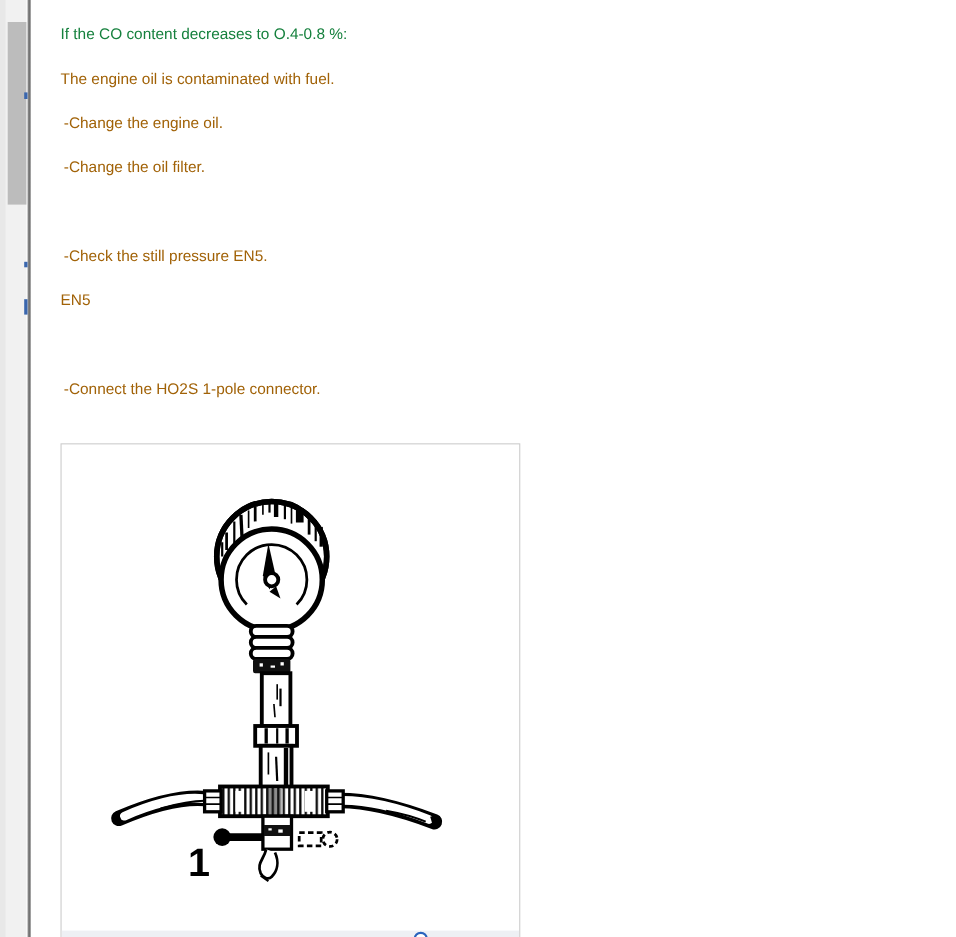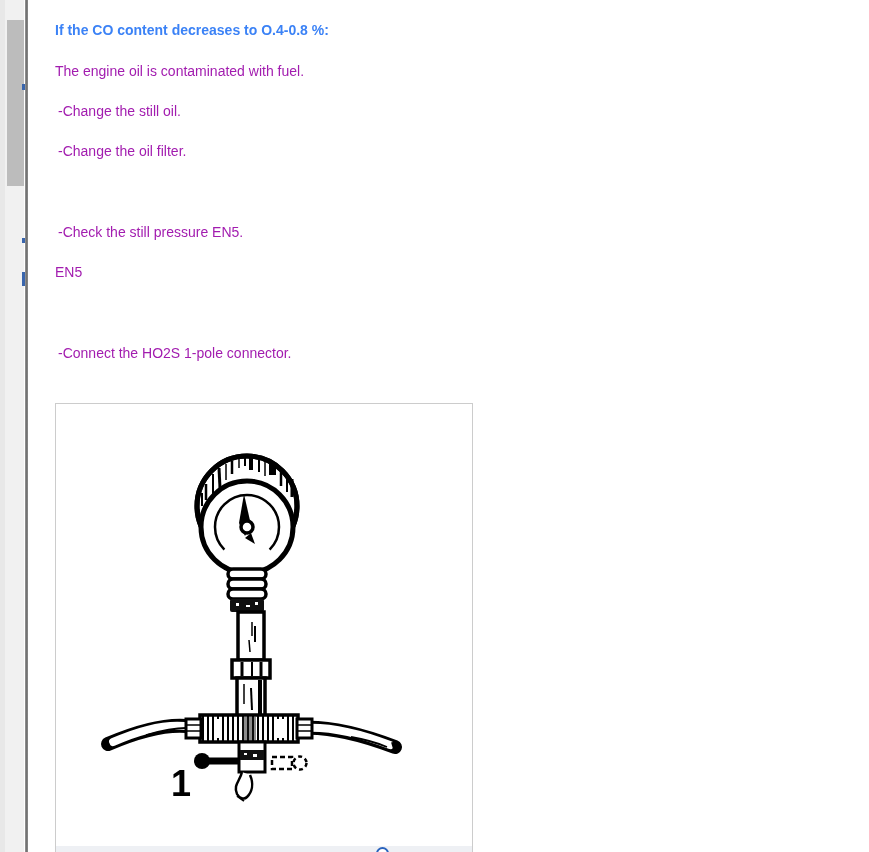--- a/index.html
+++ b/index.html
@@ -11,22 +11,22 @@
   .scroll-edge{position:absolute;left:0;top:0;width:5px;height:852px;background:#e8e8e8;}
   .scroll-thumb{position:absolute;left:7px;top:20px;width:17px;height:166px;background:#bcbcbc;}
   .pane-divider{position:absolute;left:25px;top:0;width:3px;height:852px;
     background:linear-gradient(to right,#9a9a9a,#6f6f6f 55%,#8f8f8f);}
   .link-fragment{position:absolute;left:22px;width:3px;background:#3a66ad;}
   .frag1{top:84px;height:6px;}
   .frag2{top:238px;height:5px;}
   .frag3{top:272px;height:14px;}
 
   
-  .line{position:absolute;left:55px;font-size:14px;color:#a21caf;white-space:nowrap;line-height:17px;}
-  .line.bold{font-weight:700;color:#3b82f6;text-align:center;}
+  .line{position:absolute;left:55px;font-size:14px;color:#a16207;white-space:nowrap;line-height:17px;}
+  .line.bold{font-weight:400;color:#15803d;text-align:center;}
   .line.indent{left:58px;}
 
   
   .figure-frame{position:absolute;left:55px;top:403px;width:416px;height:470px;
     background:#fff;border:1px solid #cccccc;overflow:hidden;}
   .figure-frame svg{position:absolute;left:0;top:0;}
   .viewer-footer{position:absolute;left:0;top:442px;width:416px;height:20px;background:#eef0f4;}
   .zoom-btn{position:absolute;left:320px;top:443px;width:13px;height:13px;border:2px solid #2a63bd;
     border-radius:50%;background:#ffffff;box-sizing:border-box;cursor:pointer;}
 </style>
@@ -38,21 +38,21 @@
   <div class="scroll-track"></div>
   <div class="scroll-edge"></div>
   <div class="scroll-thumb"></div>
   <div class="pane-divider"></div>
   <div class="link-fragment frag1"></div>
   <div class="link-fragment frag2"></div>
   <div class="link-fragment frag3"></div>
 
   <div class="line bold" style="top:22px">If the CO content decreases to O.4-0.8 %:</div>
   <div class="line" style="top:63px">The engine oil is contaminated with fuel.</div>
-  <div class="line indent" style="top:103px">-Change the still oil.</div>
+  <div class="line indent" style="top:103px">-Change the engine oil.</div>
   <div class="line indent" style="top:143px">-Change the oil filter.</div>
   <div class="line indent" style="top:224px">-Check the still pressure EN5.</div>
   <div class="line" style="top:264px">EN5</div>
   <div class="line indent" style="top:345px">-Connect the HO2S 1-pole connector.</div>
 
   <div class="figure-frame">
     <svg width="416" height="442" viewBox="0 0 416 442" fill="none" stroke="none">
       <defs>
         <pattern id="vh" width="5" height="6" patternUnits="userSpaceOnUse">
           <rect width="5" height="6" fill="#ffffff"></rect>

